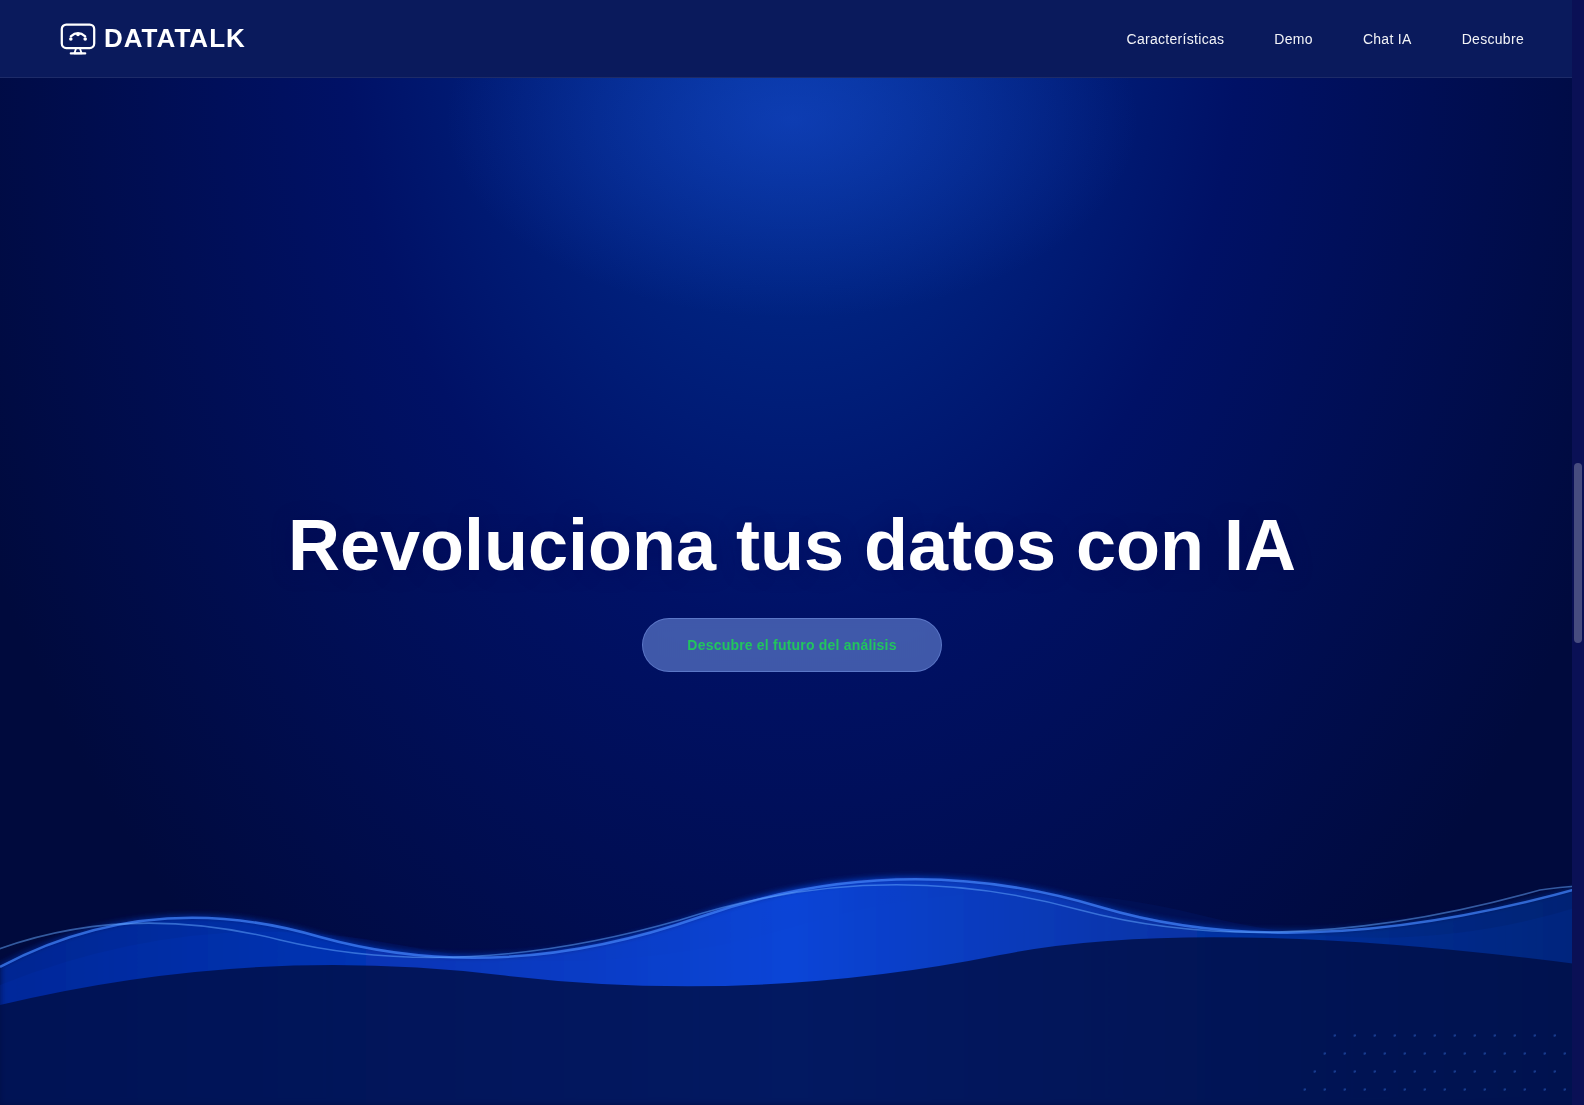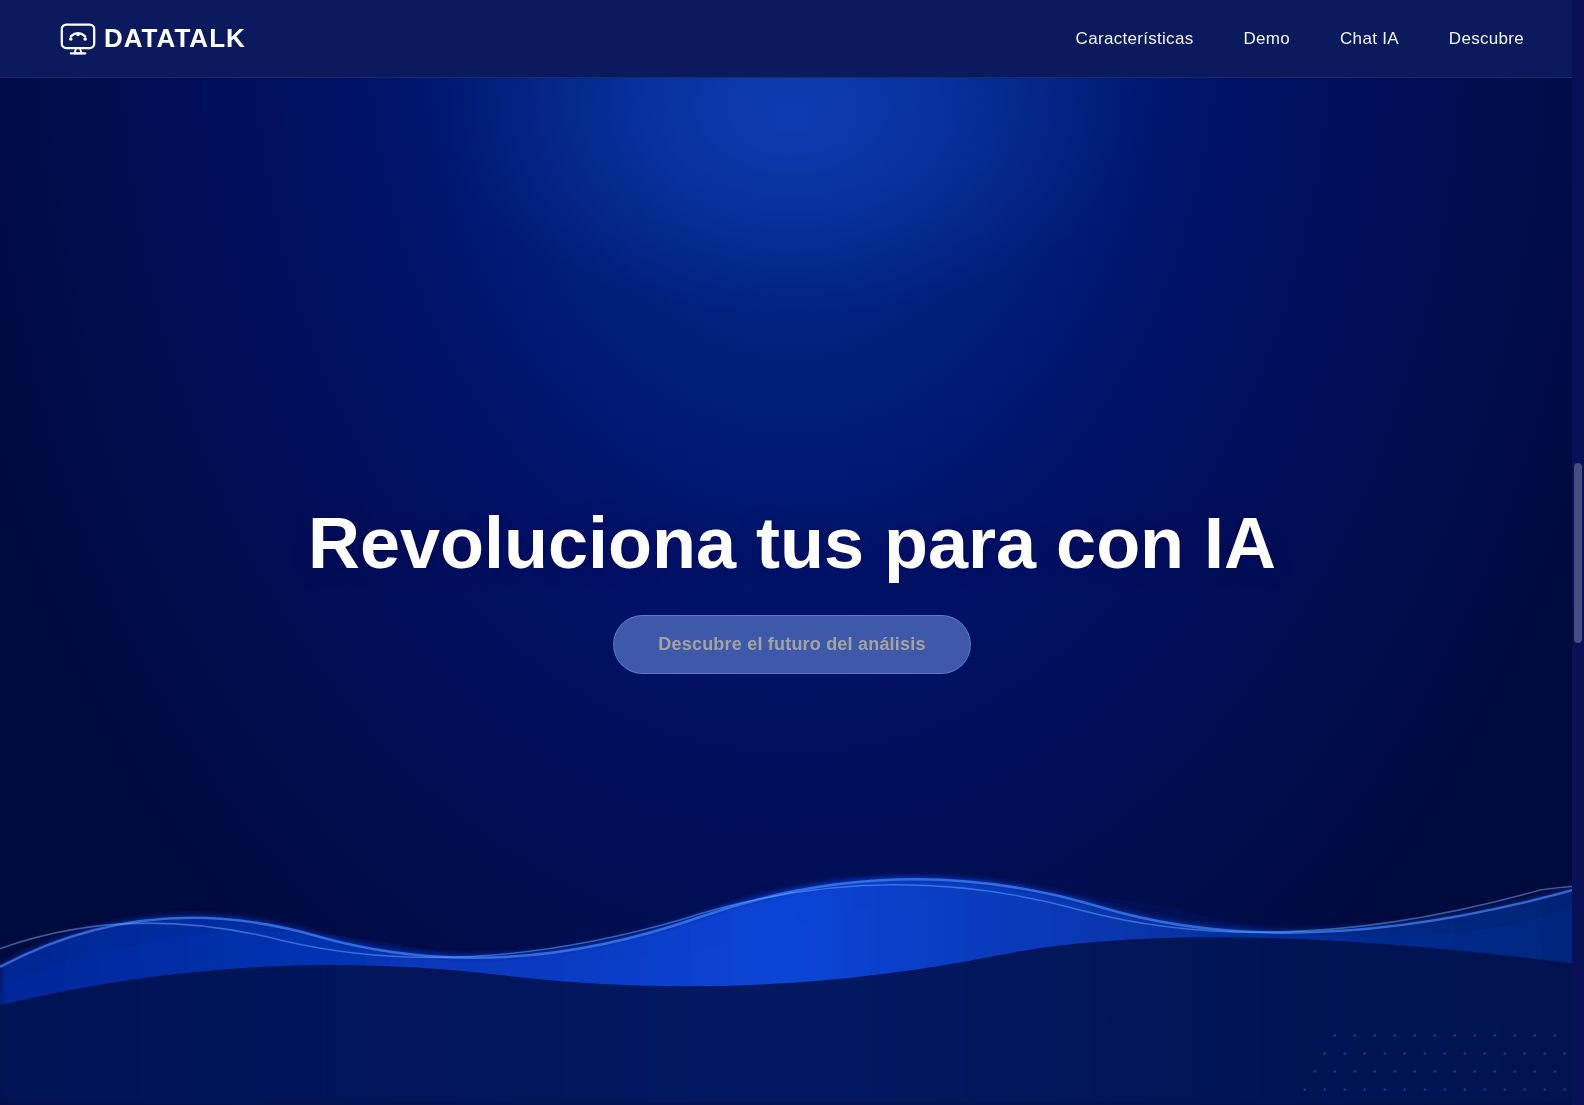--- a/index.html
+++ b/index.html
@@ -54,21 +54,21 @@
     .nav-links {
       display: flex;
       align-items: center;
       gap: 50px;
       list-style: none;
     }
 
     .nav-links li a {
       color: #ffffff;
       text-decoration: none;
-      font-size: 17px;
+      font-size: 14px;
       font-weight: 400;
       letter-spacing: 0.3px;
       opacity: 0.95;
       transition: opacity 0.2s;
     }
 
     
     .hero {
       position: relative;
       width: 100%;
@@ -147,22 +147,22 @@
       font-size: 19px;
       font-weight: 400;
       line-height: 1.65;
       max-width: 680px;
       margin: 0 auto 48px;
     }
 
     .hero-cta {
       display: inline-block;
       background: rgba(90, 120, 200, 0.7);
-      color: #a3a3a3;
-      font-size: 18px;
+      color: #22c55e;
+      font-size: 14px;
       font-weight: 700;
       padding: 18px 44px;
       border-radius: 50px;
       border: 1.5px solid rgba(120,150,230,0.5);
       text-decoration: none;
       backdrop-filter: blur(6px);
       cursor: pointer;
       transition: background 0.2s;
       letter-spacing: 0.2px;
     }
@@ -318,20 +318,20 @@
       <circle cx="500" cy="334" r="2"></circle>
         <circle cx="520" cy="334" r="2"></circle>
         <circle cx="540" cy="334" r="2"></circle>
       <circle cx="560" cy="334" r="2"></circle>
         <circle cx="580" cy="334" r="2"></circle>
         <circle cx="600" cy="334" r="2"></circle>
     </g>
   </svg>
 
   <div class="hero-content">
-    <h1 class="hero-title">Revoluciona tus para con IA</h1>
+    <h1 class="hero-title">Revoluciona tus datos con IA</h1>
     <a href="#" class="hero-cta">Descubre el futuro del análisis</a>
   </div>
 </section>
 
 <div class="scrollbar">
   <div class="scrollbar-thumb"></div>
 </div>
 
 </body></html>

